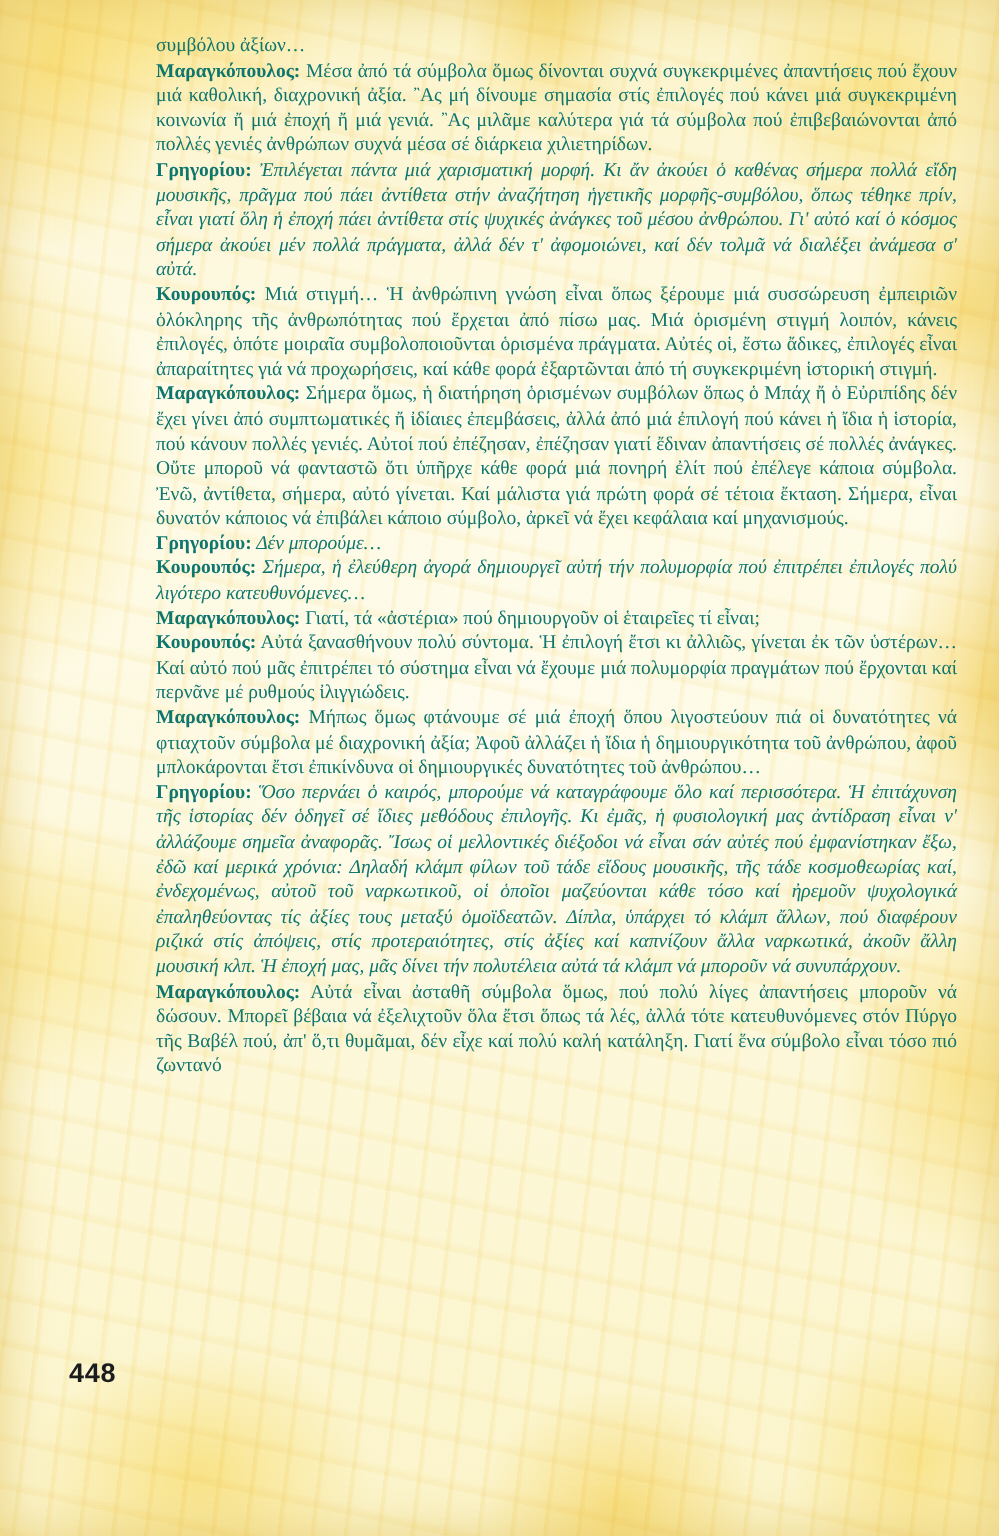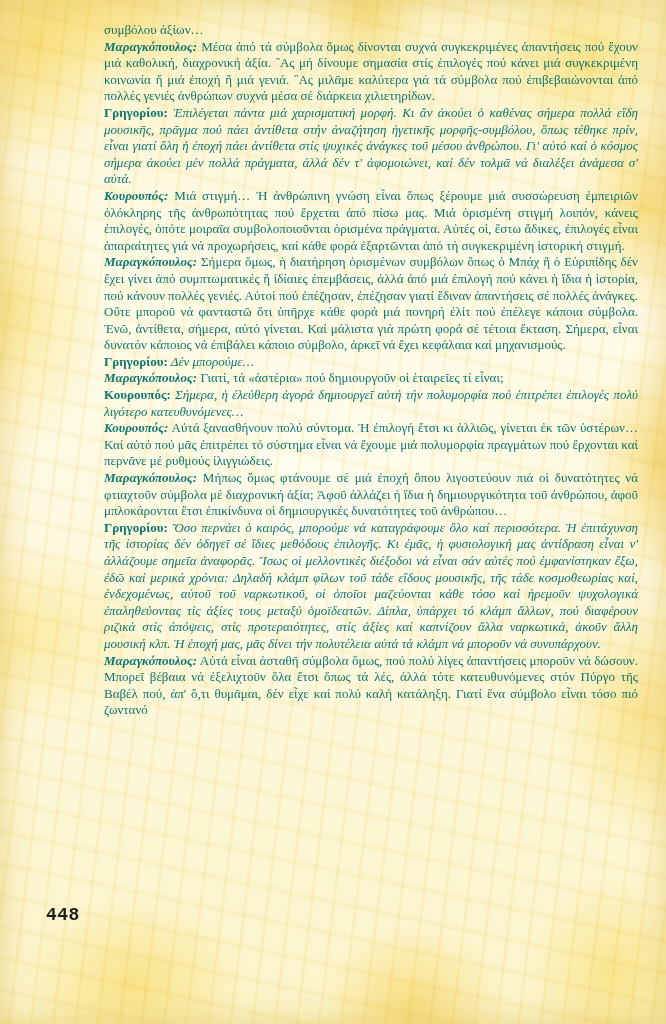--- a/index.html
+++ b/index.html
@@ -68,56 +68,55 @@
     text-justify: inter-word;
     -webkit-hyphens: auto;
     hyphens: auto;
   }
   .para {
     margin: 0;
     text-indent: 0;
   }
   .spk {
     font-weight: bold;
-    font-style: italic;
   }
   .para.italic {
     font-style: italic;
   }
   .para.italic .spk {
     font-style: normal;
   }
 
   .folio {
     position: absolute;
     left: 46px;
     top: 905px;
-    font-family: Liberation Mono, monospace;
+    font-family: Liberation Sans, sans-serif;
     font-size: 18px;
     font-weight: bold;
     color: #1a1c1e;
     letter-spacing: 0.5px;
   }
 </style>
 </head>
 <body>
 
 <div class="paper"></div>
 <div class="edge-shade"></div>
 
 <div class="page">
   <div class="body-text" id="body-text">
       <div class="para"><span>συμβόλου ἀξίων…</span></div>
       <div class="para"><span class="spk">Μαραγκόπουλος:</span><span> Μέσα ἀπό τά σύμβολα ὅμως δίνονται συχνά συγκεκριμένες ἀπαντήσεις πού ἔχουν μιά καθολική, διαχρονική ἀξία. ῍Ας μή δίνουμε σημασία στίς ἐπιλογές πού κάνει μιά συγκεκριμένη κοινωνία ἤ μιά ἐποχή ἤ μιά γενιά. ῍Ας μιλᾶμε καλύτερα γιά τά σύμβολα πού ἐπιβεβαιώνονται ἀπό πολλές γενιές ἀνθρώπων συχνά μέσα σέ διάρκεια χιλιετηρίδων.</span></div>
       <div class="para italic"><span class="spk">Γρηγορίου:</span><span> Ἐπιλέγεται πάντα μιά χαρισματική μορφή. Κι ἄν ἀκούει ὁ καθένας σήμερα πολλά εἴδη μουσικῆς, πρᾶγμα πού πάει ἀντίθετα στήν ἀναζήτηση ἡγετικῆς μορφῆς-συμβόλου, ὅπως τέθηκε πρίν, εἶναι γιατί ὅλη ἡ ἐποχή πάει ἀντίθετα στίς ψυχικές ἀνάγκες τοῦ μέσου ἀνθρώπου. Γι' αὐτό καί ὁ κόσμος σήμερα ἀκούει μέν πολλά πράγματα, ἀλλά δέν τ' ἀφομοιώνει, καί δέν τολμᾶ νά διαλέξει ἀνάμεσα σ' αὐτά.</span></div>
       <div class="para"><span class="spk">Κουρουπός:</span><span> Μιά στιγμή… Ἡ ἀνθρώπινη γνώση εἶναι ὅπως ξέρουμε μιά συσσώρευση ἐμπειριῶν ὁλόκληρης τῆς ἀνθρωπότητας πού ἔρχεται ἀπό πίσω μας. Μιά ὁρισμένη στιγμή λοιπόν, κάνεις ἐπιλογές, ὁπότε μοιραῖα συμβολοποιοῦνται ὁρισμένα πράγματα. Αὐτές οἱ, ἔστω ἄδικες, ἐπιλογές εἶναι ἀπαραίτητες γιά νά προχωρήσεις, καί κάθε φορά ἐξαρτῶνται ἀπό τή συγκεκριμένη ἱστορική στιγμή.</span></div>
       <div class="para"><span class="spk">Μαραγκόπουλος:</span><span> Σήμερα ὅμως, ἡ διατήρηση ὁρισμένων συμβόλων ὅπως ὁ Μπάχ ἤ ὁ Εὐριπίδης δέν ἔχει γίνει ἀπό συμπτωματικές ἤ ἰδίαιες ἐπεμβάσεις, ἀλλά ἀπό μιά ἐπιλογή πού κάνει ἡ ἴδια ἡ ἱστορία, πού κάνουν πολλές γενιές. Αὐτοί πού ἐπέζησαν, ἐπέζησαν γιατί ἔδιναν ἀπαντήσεις σέ πολλές ἀνάγκες. Οὔτε μποροῦ νά φανταστῶ ὅτι ὑπῆρχε κάθε φορά μιά πονηρή ἐλίτ πού ἐπέλεγε κάποια σύμβολα. Ἐνῶ, ἀντίθετα, σήμερα, αὐτό γίνεται. Καί μάλιστα γιά πρώτη φορά σέ τέτοια ἔκταση. Σήμερα, εἶναι δυνατόν κάποιος νά ἐπιβάλει κάποιο σύμβολο, ἀρκεῖ νά ἔχει κεφάλαια καί μηχανισμούς.</span></div>
       <div class="para italic"><span class="spk">Γρηγορίου:</span><span> Δέν μπορούμε…</span></div>
+      <div class="para italic"><span class="spk">Κουρουπός:</span><span> Σήμερα, ἡ ἐλεύθερη ἀγορά δημιουργεῖ αὐτή τήν πολυμορφία πού ἐπιτρέπει ἐπιλογές πολύ λιγότερο κατευθυνόμενες…</span></div>
       <div class="para"><span class="spk">Μαραγκόπουλος:</span><span> Γιατί, τά «ἀστέρια» πού δημιουργοῦν οἱ ἑταιρεῖες τί εἶναι;</span></div>
-      <div class="para italic"><span class="spk">Κουρουπός:</span><span> Σήμερα, ἡ ἐλεύθερη ἀγορά δημιουργεῖ αὐτή τήν πολυμορφία πού ἐπιτρέπει ἐπιλογές πολύ λιγότερο κατευθυνόμενες…</span></div>
       <div class="para"><span class="spk">Κουρουπός:</span><span> Αὐτά ξανασθήνουν πολύ σύντομα. Ἡ ἐπιλογή ἔτσι κι ἀλλιῶς, γίνεται ἐκ τῶν ὑστέρων… Καί αὐτό πού μᾶς ἐπιτρέπει τό σύστημα εἶναι νά ἔχουμε μιά πολυμορφία πραγμάτων πού ἔρχονται καί περνᾶνε μέ ρυθμούς ἰλιγγιώδεις.</span></div>
       <div class="para"><span class="spk">Μαραγκόπουλος:</span><span> Μήπως ὅμως φτάνουμε σέ μιά ἐποχή ὅπου λιγοστεύουν πιά οἱ δυνατότητες νά φτιαχτοῦν σύμβολα μέ διαχρονική ἀξία; Ἀφοῦ ἀλλάζει ἡ ἴδια ἡ δημιουργικότητα τοῦ ἀνθρώπου, ἀφοῦ μπλοκάρονται ἔτσι ἐπικίνδυνα οἱ δημιουργικές δυνατότητες τοῦ ἀνθρώπου…</span></div>
       <div class="para italic"><span class="spk">Γρηγορίου:</span><span> Ὅσο περνάει ὁ καιρός, μπορούμε νά καταγράφουμε ὅλο καί περισσότερα. Ἡ ἐπιτάχυνση τῆς ἱστορίας δέν ὁδηγεῖ σέ ἴδιες μεθόδους ἐπιλογῆς. Κι ἐμᾶς, ἡ φυσιολογική μας ἀντίδραση εἶναι ν' ἀλλάζουμε σημεῖα ἀναφορᾶς. Ἴσως οἱ μελλοντικές διέξοδοι νά εἶναι σάν αὐτές πού ἐμφανίστηκαν ἔξω, ἐδῶ καί μερικά χρόνια: Δηλαδή κλάμπ φίλων τοῦ τάδε εἴδους μουσικῆς, τῆς τάδε κοσμοθεωρίας καί, ἐνδεχομένως, αὐτοῦ τοῦ ναρκωτικοῦ, οἱ ὁποῖοι μαζεύονται κάθε τόσο καί ἠρεμοῦν ψυχολογικά ἐπαληθεύοντας τίς ἀξίες τους μεταξύ ὁμοϊδεατῶν. Δίπλα, ὑπάρχει τό κλάμπ ἄλλων, πού διαφέρουν ριζικά στίς ἀπόψεις, στίς προτεραιότητες, στίς ἀξίες καί καπνίζουν ἄλλα ναρκωτικά, ἀκοῦν ἄλλη μουσική κλπ. Ἡ ἐποχή μας, μᾶς δίνει τήν πολυτέλεια αὐτά τά κλάμπ νά μποροῦν νά συνυπάρχουν.</span></div>
       <div class="para"><span class="spk">Μαραγκόπουλος:</span><span> Αὐτά εἶναι ἀσταθῆ σύμβολα ὅμως, πού πολύ λίγες ἀπαντήσεις μποροῦν νά δώσουν. Μπορεῖ βέβαια νά ἐξελιχτοῦν ὅλα ἔτσι ὅπως τά λές, ἀλλά τότε κατευθυνόμενες στόν Πύργο τῆς Βαβέλ πού, ἀπ' ὅ,τι θυμᾶμαι, δέν εἶχε καί πολύ καλή κατάληξη. Γιατί ἕνα σύμβολο εἶναι τόσο πιό ζωντανό</span></div>
     </div>
 </div>
 
 <div class="folio">448</div>
 
 </body></html>

